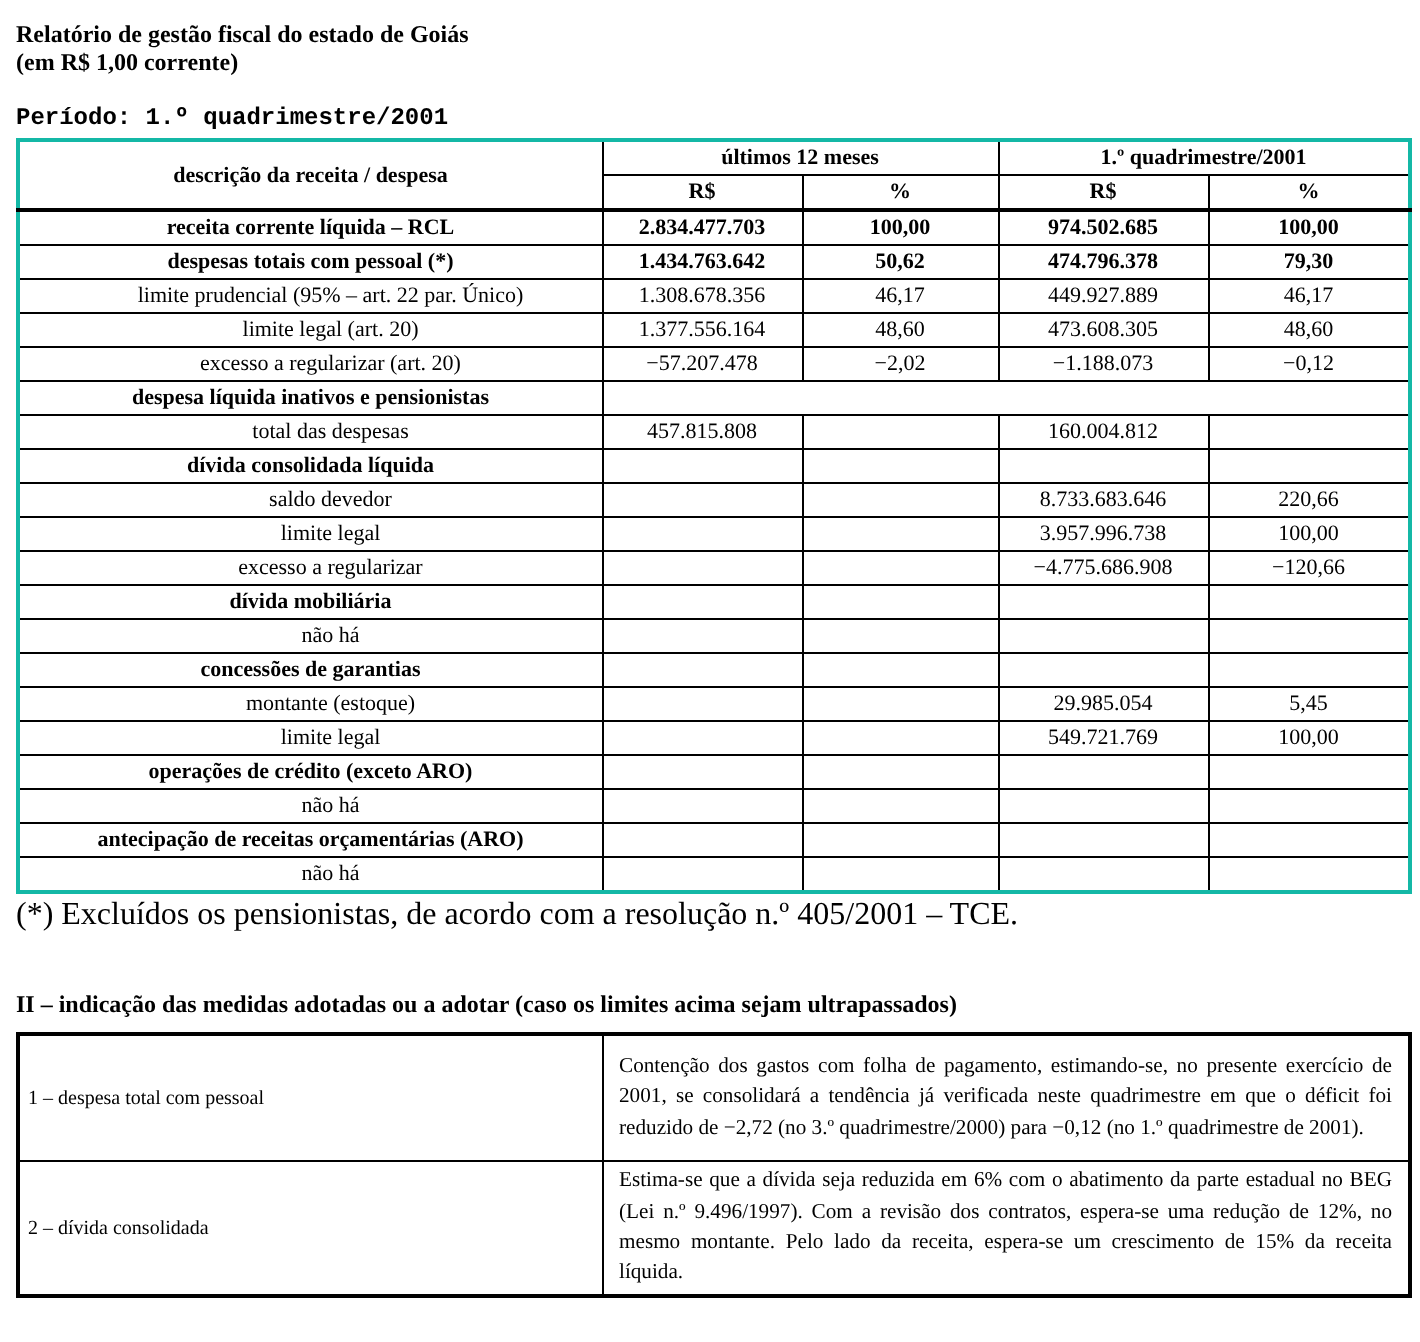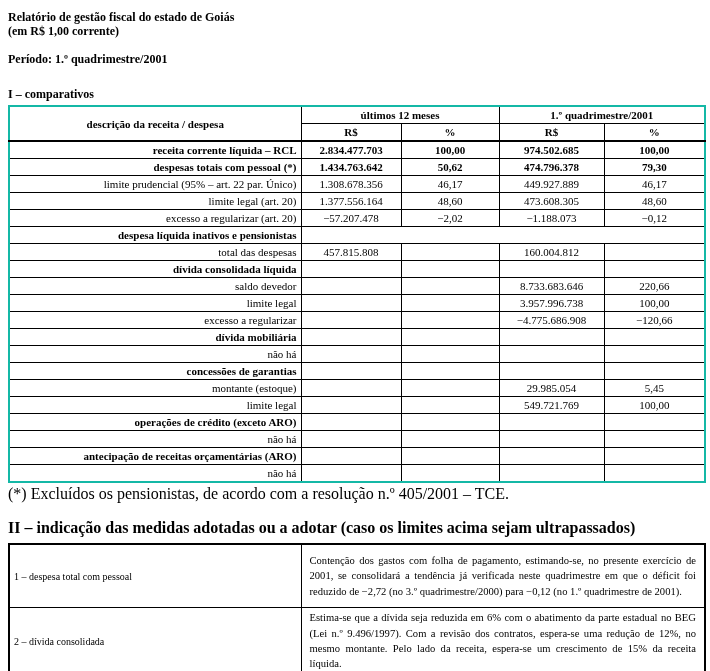--- a/index.html
+++ b/index.html
@@ -5,31 +5,31 @@
   html, body { margin: 0; padding: 0; background: #ffffff; }
   body {
     width: 710px; height: 671px;
     font-family: "Liberation Serif", serif;
     color: #000;
     overflow: hidden;
   }
   .page { padding: 8px 6px 0 8px; }
 
   .title-block { text-align: left; font-weight: bold; font-size: 12px; line-height: 14px; margin-top: 2px; }
-  .period { font-weight: bold; font-size: 12px; margin-top: 14px; }
+  .period { font-weight: bold; font-size: 12px; margin-top: 14px; font-family: Liberation Mono, monospace; }
   .sec-heading { font-weight: bold; font-size: 12px; margin-top: 20px; }
-  .sec-heading2 { font-weight: bold; font-size: 16px; margin-top: 16px; }
+  .sec-heading2 { font-weight: bold; font-size: 12px; margin-top: 28px; }
 
   table { border-collapse: collapse; table-layout: fixed; width: 696px; }
   .t1 { margin-top: 3px; border: 2px solid #14b8a6; }
   .t1 th, .t1 td { border: 1px solid #000; overflow: hidden; white-space: nowrap; }
   .t1 thead th { font-weight: bold; font-size: 11px; text-align: center; height: 16px; padding: 0 2px; }
   .t1 tbody tr:first-child td { border-top: 2px solid #000; }
   .t1 tbody td { font-size: 11px; height: 16px; line-height: 14px; padding: 0 4px; vertical-align: middle; }
-  .t1 td.desc { text-align: right; }
+  .t1 td.desc { text-align: center; }
   .t1 td.num { text-align: center; }
   tr.bold td { font-weight: bold; }
   td.section { font-weight: bold; }
   td.sub { padding-left: 24px !important; }
 
   .footnote { font-size: 16px; margin-top: 2px; }
 
   .t2 { margin-top: 6px; border: 2px solid #000; }
   .t2 td { border: 1px solid #000; vertical-align: middle; }
   .t2 td.m-label { font-size: 10px; padding: 2px 4px; }
@@ -42,21 +42,20 @@
 
 <div class="page">
 
   <div class="title-block">
     <div>Relatório de gestão fiscal do estado de Goiás</div>
     <div>(em R$ 1,00 corrente)</div>
   </div>
 
   <div class="period">Período: 1.º quadrimestre/2001</div>
 
-  <div class="sec-heading">I – comparativos</div>
 
   <table class="t1">
     <colgroup>
       <col style="width:292px">
         <col style="width:100px">
         <col style="width:98px">
         <col style="width:105px">
         <col style="width:101px">
     </colgroup>
     <thead>

